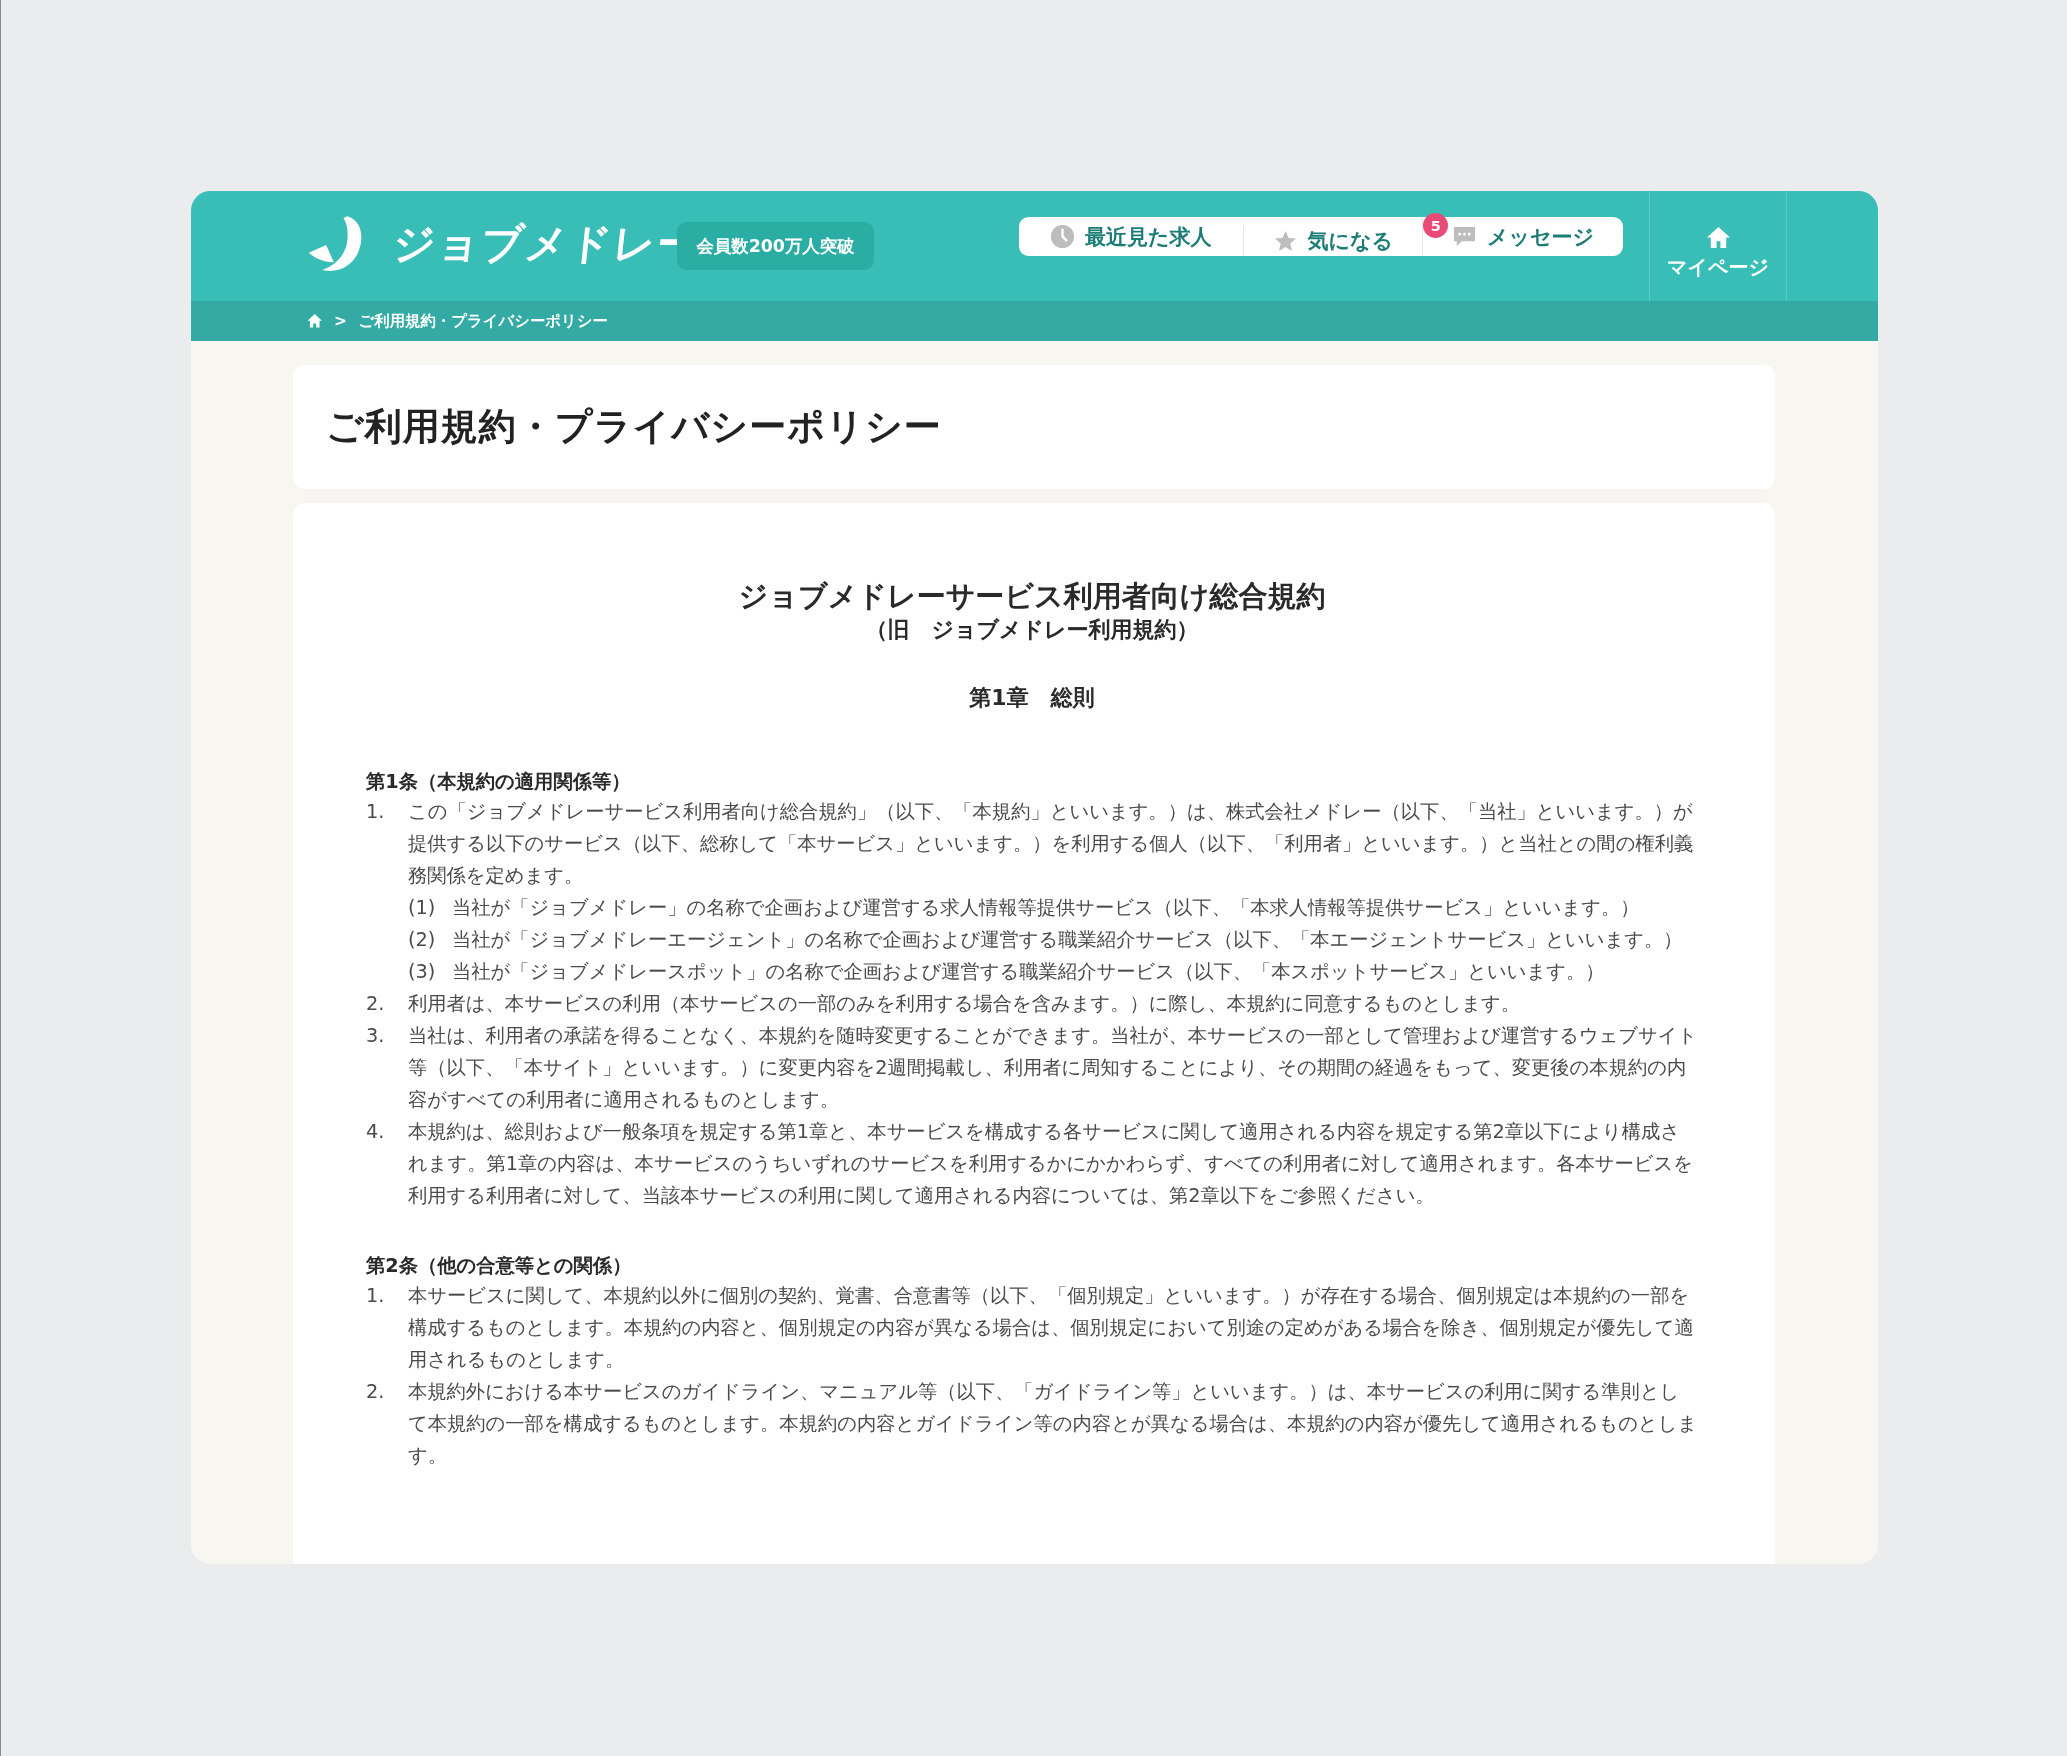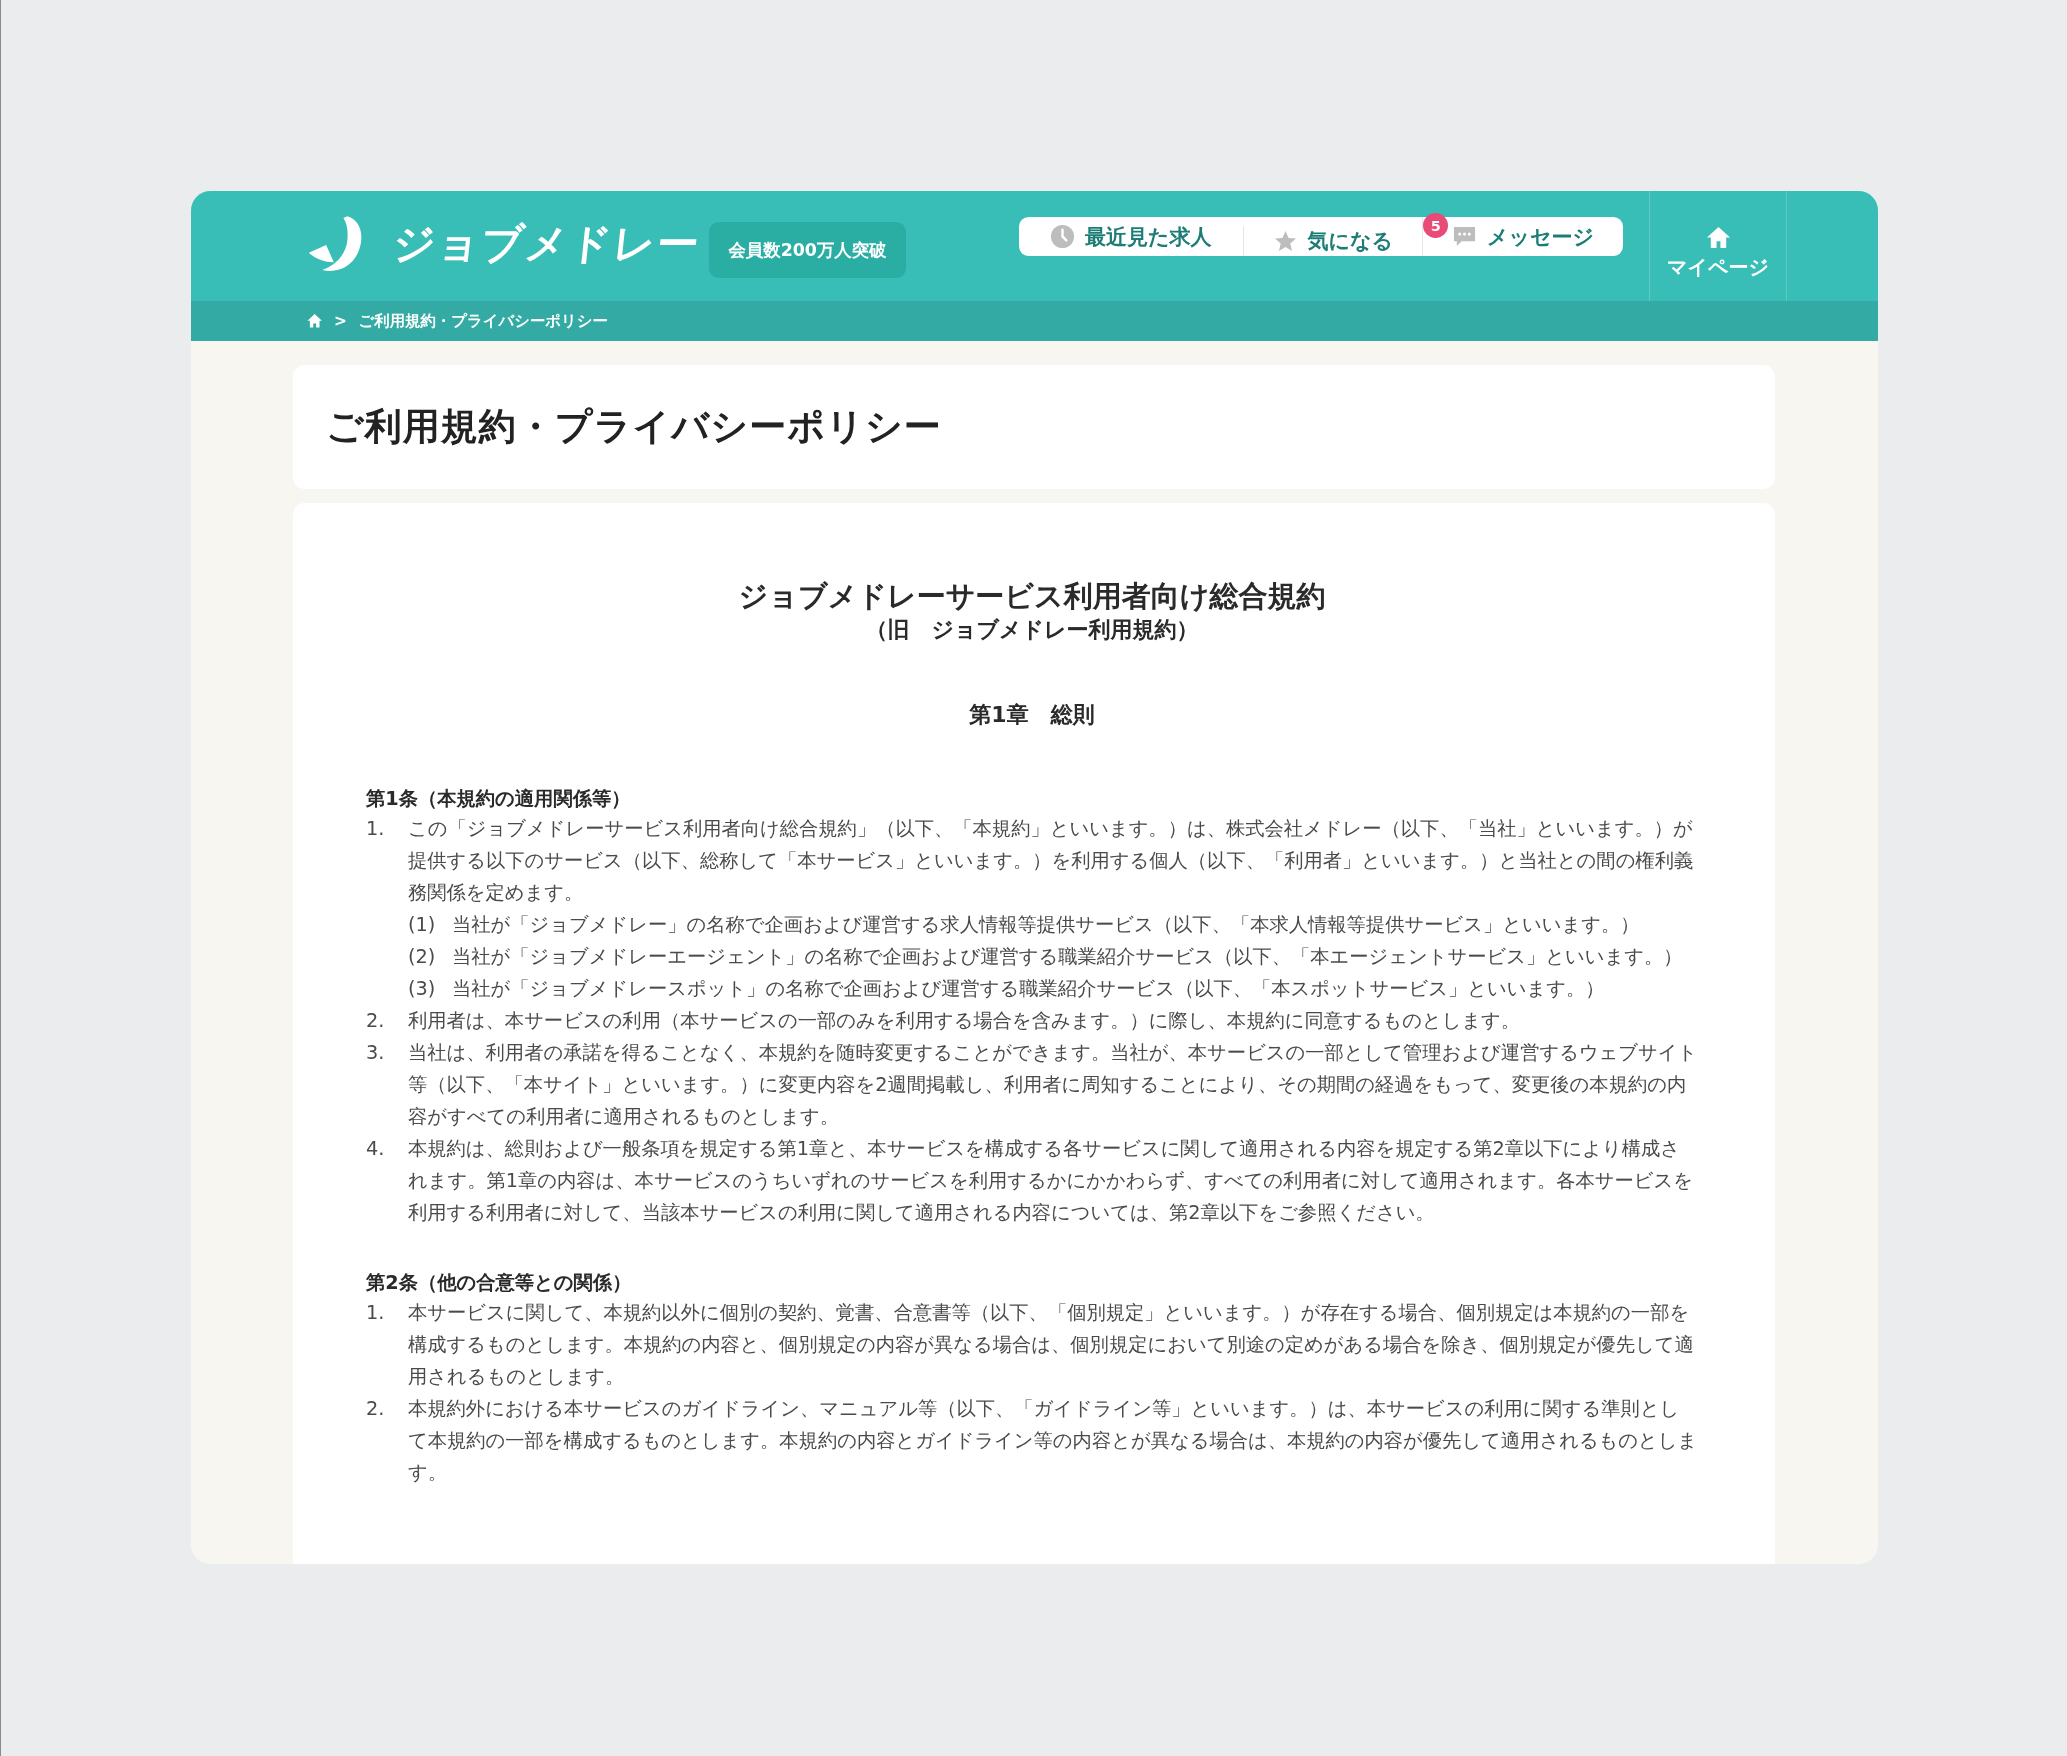--- a/index.html
+++ b/index.html
@@ -18,21 +18,21 @@
     position: absolute; left: 0; top: 0; width: 100%; height: 110px;
     background: #38beb6;
   }
   .logo { position: absolute; left: 114px; top: 19.3px; height: 68px; display: flex; align-items: center; }
   .logo svg { width: 73px; height: 64px; }
   .logo-text {
     color: #fff; font-weight: bold; font-size: 42px; margin-left: 15.4px; letter-spacing: 1px;
     font-family: "DejaVu Sans", sans-serif; transform: skewX(-6deg);
   }
   .member-badge {
-    position: absolute; left: 518px; top: 31px; width: 197px; height: 56px;
+    position: absolute; left: 486px; top: 31px; width: 197px; height: 48px;
     background: #2aaea4; border-radius: 9.7px; color: #fff;
     font-size: 17.4px; font-weight: bold; display: flex; align-items: center; justify-content: center;
   }
   .nav-pill {
     position: absolute; left: 828px; top: 26px; width: 604px; height: 39px;
     background: #fff; border-radius: 9.7px; display: flex; align-items: stretch;
   }
   .nav-item {
     display: flex; align-items: center; justify-content: center; gap: 9.7px;
     color: #1b7d76; font-weight: bold; font-size: 21px; position: relative;
@@ -65,21 +65,21 @@
     position: absolute; left: 102px; top: 174px; width: 1482px; height: 124px;
     background: #fff; border-radius: 11.6px; display: flex; align-items: center; padding-left: 33px;
   }
   .page-title { font-size: 37px; font-weight: bold; color: #222; letter-spacing: 1px; }
   .content-card {
     position: absolute; left: 102px; top: 312px; width: 1482px; height: 1159px;
     background: #fff; border-radius: 11.6px 11.6px 0 0; padding: 75px 77px 0 73px; color: #444;
   }
   .doc-title { text-align: center; font-size: 29px; font-weight: bold; color: #2a2a2a; line-height: 37px; }
   .doc-subtitle { text-align: center; font-size: 22px; font-weight: bold; color: #2a2a2a; line-height: 29px; }
-  .chapter { text-align: center; font-size: 22px; font-weight: bold; color: #2a2a2a; margin-top: 56px; }
+  .chapter { text-align: center; font-size: 22px; font-weight: bold; color: #2a2a2a; margin-top: 39px; }
   .article-title { font-size: 19.3px; font-weight: bold; color: #2a2a2a; margin-top: 54px; line-height: 29px; }
   .article-title.second { margin-top: 39px; }
   ol.items { list-style: none; }
   .item { display: flex; font-size: 19.3px; line-height: 32px; color: #4a4a4a; }
   .item .num { width: 42px; flex: 0 0 42px; }
   .item .body { flex: 1; }
   .sub { display: flex; }
   .sub .snum { width: 44px; flex: 0 0 44px; }
   .sub .sbody { flex: 1; }
 </style>

